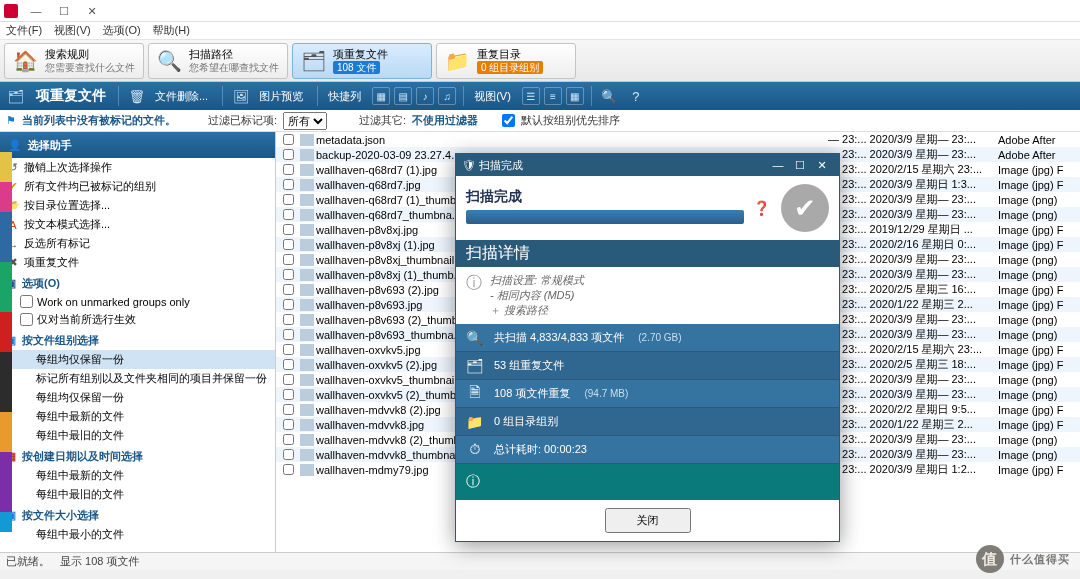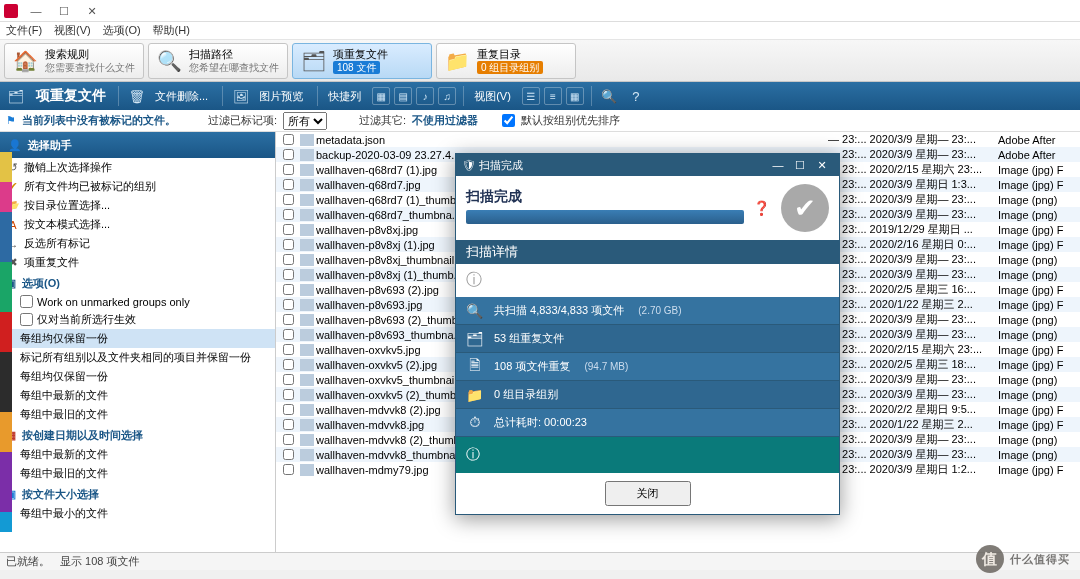--- a/index.html
+++ b/index.html
@@ -29,21 +29,21 @@
 .filterbar b{color:#1a5686}
 .filterbar select{font-size:11px;height:18px}
 .maingrid{display:flex;height:420px}
 .sidepanel{width:276px;background:#fff;border-right:1px solid #ccc;overflow:auto}
 .sidehdr{height:26px;background:linear-gradient(#2b6fa3,#1a5686);color:#fff;font-weight:bold;display:flex;align-items:center;padding:0 8px;gap:6px}
 .siderow{display:flex;align-items:center;padding:2px 6px;gap:4px;cursor:default}
 .siderow .ri{width:14px;text-align:center;font-size:11px}
 .siderow.selected{background:#cfe3f5}
 .sidecat{font-weight:bold;color:#1a5686;padding:4px 6px 2px 4px;display:flex;align-items:center;gap:4px}
 .sidecat .ri{width:14px;text-align:center}
-.indent{padding-left:20px}
+.indent{padding-left:36px}
 .cbrow{display:flex;align-items:center;gap:4px;padding:2px 6px 2px 20px}
 .filelist{flex:1;background:#fff;display:flex;flex-direction:column;position:relative}
 .listhdr{height:20px;background:linear-gradient(#fff,#eaeaea);border-bottom:1px solid #ccc;display:flex;font-weight:normal;color:#333}
 .colcb{width:24px;border-right:1px solid #ddd}
 .colname{flex:1;padding:0 4px;border-right:1px solid #ddd;line-height:20px}
 .colmd{width:170px;padding:0 4px;border-right:1px solid #ddd;line-height:20px}
 .coltype{width:82px;padding:0 4px;line-height:20px}
 .rows{flex:1;overflow:auto}
 .frow{height:15px;display:flex;align-items:center;font-size:11px}
 .frow.odd{background:#eef5fc}
@@ -57,21 +57,21 @@
 .dialog{position:absolute;left:455px;top:153px;width:385px;background:#fff;box-shadow:0 4px 20px rgba(0,0,0,.4);border:1px solid #2a5a7a}
 .dlg-title{height:22px;background:#2a5a7a;color:#fff;display:flex;align-items:center;padding:0 6px;font-size:11px}
 .dlg-title .spacer{flex:1}
 .dlg-title .wbtn{width:22px;text-align:center}
 .dlg-head{padding:8px 10px;display:flex;align-items:center;gap:10px}
 .dlg-head .htxt{flex:1}
 .dlg-head h3{font-size:14px;color:#235}
 .dlg-head .bar{height:14px;background:linear-gradient(#3a7eb5,#2a5f8c);border-radius:2px;margin:4px 0}
 .dlg-head .sub{font-size:10px;color:#666}
 .check-circle{width:48px;height:48px;border-radius:50%;background:#a9a9a9;display:flex;align-items:center;justify-content:center;color:#fff;font-size:26px}
-.dlg-sec{background:#2a5a7a;color:#fff;padding:3px 10px;font-size:13px}
+.dlg-sec{background:#2a5a7a;color:#fff;padding:3px 10px;font-size:16px}
 .dlg-info{padding:6px 10px;display:flex;align-items:flex-start;gap:8px;color:#666;font-size:10px;font-style:italic}
 .dlg-info .iicon{font-size:16px;font-style:normal;color:#999}
 .dlg-row{background:#3573a0;color:#fff;height:28px;display:flex;align-items:center;padding:0 10px;gap:10px;border-bottom:1px solid #2a5a7a}
 .dlg-row.dark{background:#2f6790}
 .dlg-row .ricon{width:18px;font-size:14px;text-align:center}
 .dlg-row .rsub{font-size:10px;color:#cde;margin-left:4px}
 .dlg-tip{background:#0a7a7a;color:#fff;padding:8px 10px;display:flex;gap:10px;font-size:11px;line-height:1.4}
 .dlg-tip .ticon{width:18px;font-size:14px}
 .dlg-foot{padding:8px;display:flex;justify-content:center}
 .dlg-foot button{padding:3px 30px;font-size:11px}
@@ -213,20 +213,24 @@
     <div id="optcbs">
         <div class="cbrow">
           <input type="checkbox" style="">
           <span>Work on unmarked groups only</span>
         </div>
         <div class="cbrow">
           <input type="checkbox" style="">
           <span>仅对当前所选行生效</span>
         </div>
       </div>
+    <div class="sidecat">
+        <span class="ri" style="color:#1a7cd6">▣</span>
+        <span>按文件组别选择</span>
+      </div>
     <div id="groupitems">
         <div class="siderow indent selected">
           <span>每组均仅保留一份</span>
         </div>
         <div class="siderow indent">
           <span>标记所有组别以及文件夹相同的项目并保留一份</span>
         </div>
         <div class="siderow indent">
           <span>每组均仅保留一份</span>
         </div>
@@ -460,20 +464,25 @@
     <div class="htxt">
       <h3>扫描完成</h3>
       <div class="bar"></div>
     </div>
     <span style="color:#2a7ab8;font-size:14px">❓</span>
     <div class="check-circle">✔</div>
   </div>
   <div class="dlg-sec">扫描详情</div>
   <div class="dlg-info">
     <div class="iicon">ⓘ</div>
+    <div>
+      <div>扫描设置: 常规模式</div>
+      <div>- 相同内容 (MD5)</div>
+      <div><span style="font-style:normal;color:#888">＋</span>&nbsp;<span>搜索路径</span></div>
+    </div>
   </div>
   <div id="dlgrows">
       <div class="dlg-row">
         <span class="ricon">🔍</span>
         <span>共扫描 4,833/4,833 项文件</span>
         <span class="rsub">(2.70 GB)</span>
       </div>
       <div class="dlg-row dark">
         <span class="ricon">🗂</span>
         <span>53 组重复文件</span>

